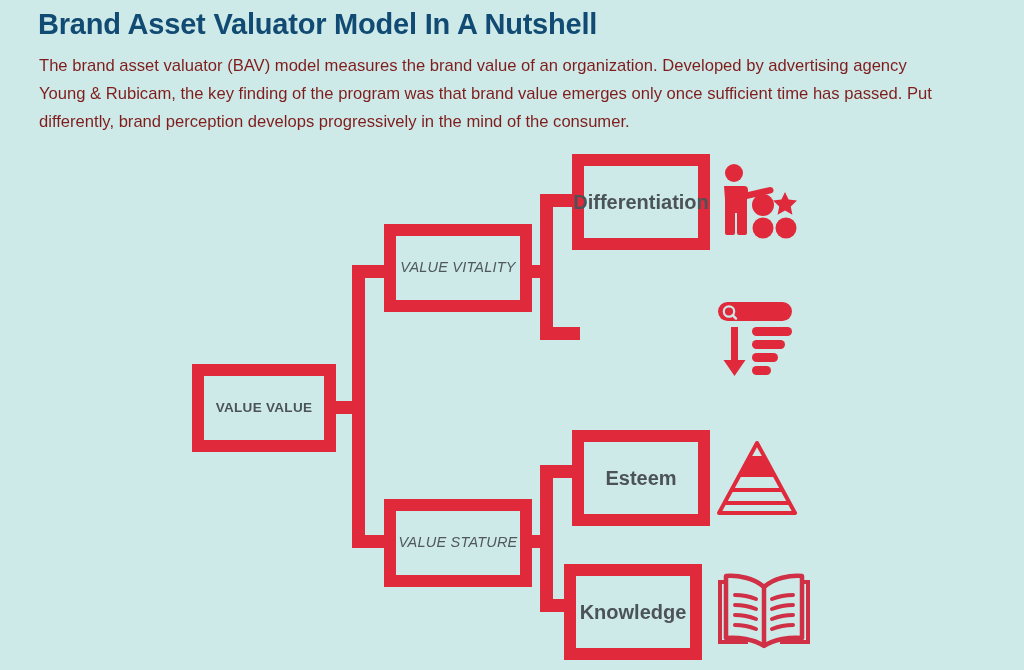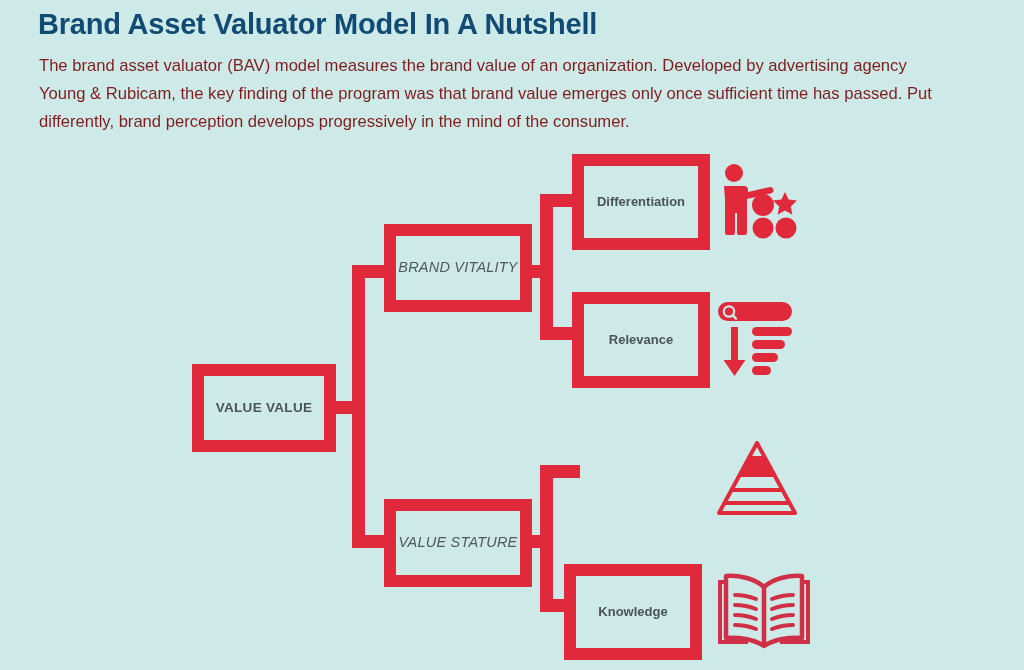--- a/index.html
+++ b/index.html
@@ -84,21 +84,21 @@
     color: #4c5358;
   }
   .node-branch .node-label {
     font-style: italic;
     font-size: 14.5px;
     letter-spacing: 0.2px;
     color: #50585c;
   }
   .node-leaf .node-label {
     font-weight: bold;
-    font-size: 13px;
+    font-size: 20px;
     color: #4c5358;
   }
 
   .icon-slot {
     position: absolute;
     display: block;
   }
 </style>
 </head>
 <body>
@@ -134,35 +134,35 @@
 
     <div class="conn" style="left:540px; top:465px; width:40px; height:13px;"></div>
 
     <div class="conn" style="left:540px; top:599px; width:40px; height:13px;"></div>
 
     <div class="node node-root" style="left:192px; top:364px; width:144px; height:88px;">
       <span class="node-label">VALUE VALUE</span>
     </div>
 
     <div class="node node-branch" style="left:384px; top:224px; width:148px; height:88px;">
-      <span class="node-label">BRAND VITALITY</span>
+      <span class="node-label">VALUE VITALITY</span>
     </div>
 
     <div class="node node-branch" style="left:384px; top:499px; width:148px; height:88px;">
       <span class="node-label">VALUE STATURE</span>
     </div>
 
     <div class="node node-leaf" style="left:572px; top:154px; width:138px; height:96px;">
       <span class="node-label">Differentiation</span>
     </div>
 
-    <div class="node node-leaf" style="left:572px; top:292px; width:138px; height:96px;">
-      <span class="node-label">Relevance</span>
-    </div>
-
+
+    <div class="node node-leaf" style="left:572px; top:430px; width:138px; height:96px;">
+      <span class="node-label">Esteem</span>
+    </div>
 
     <div class="node node-leaf" style="left:564px; top:564px; width:138px; height:96px;">
       <span class="node-label">Knowledge</span>
     </div>
 
     <svg class="icon-slot" style="left:718px; top:163px;" width="80" height="80" viewBox="0 0 80 80">
       <circle cx="16" cy="10" r="9" fill="#e02a3c"></circle>
       <path d="M6 23 h20 a4 4 0 0 1 4 4 v2 l22 -5 a3.2 3.2 0 0 1 1.4 6.2 L29 36 v34 a2 2 0 0 1 -2 2 h-6 a2 2 0 0 1 -2 -2 V50 h-2 v20 a2 2 0 0 1 -2 2 H9 a2 2 0 0 1 -2 -2 V36 Z" fill="#e02a3c"></path>
       <circle cx="45" cy="42" r="11" fill="#e02a3c"></circle>
       <path d="M67 29 l3.6 7.6 8.4 1 -6.2 5.8 1.6 8.3 -7.4 -4.1 -7.4 4.1 1.6 -8.3 -6.2 -5.8 8.4 -1 Z" fill="#e02a3c"></path>

